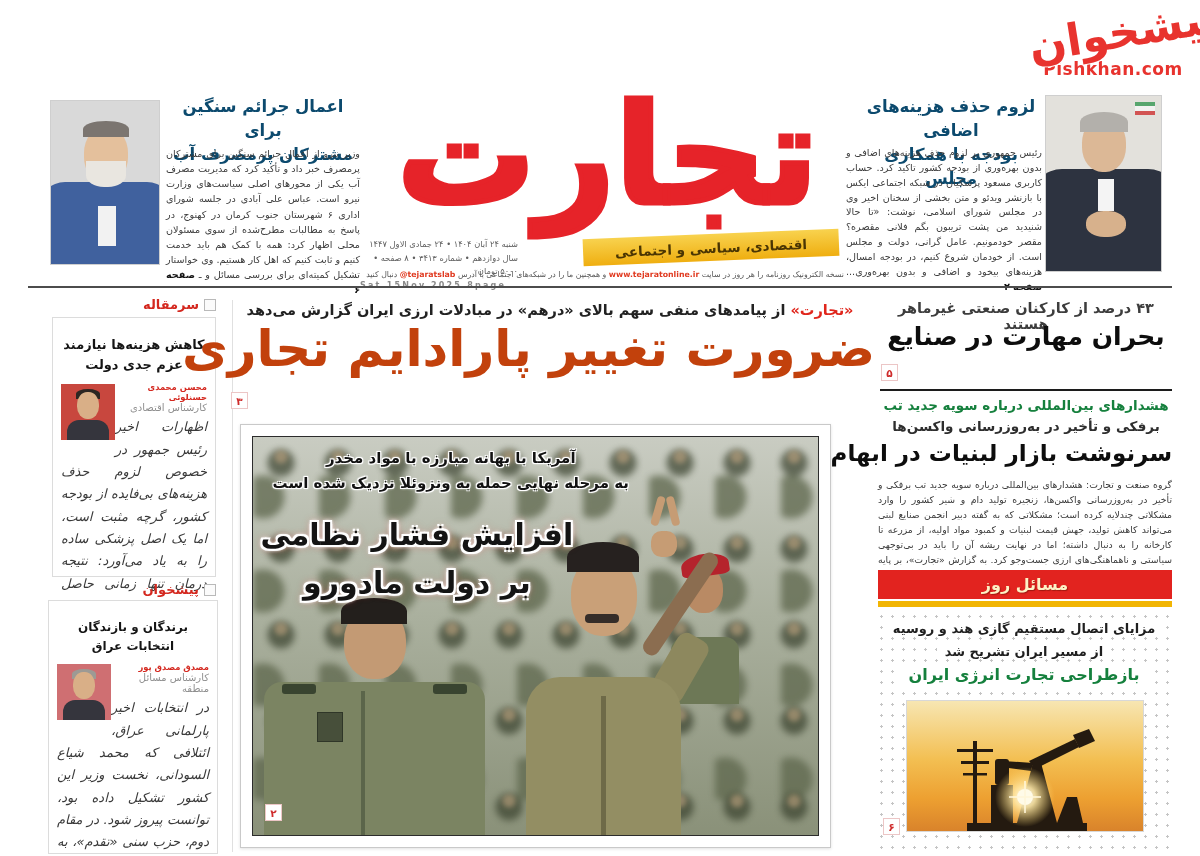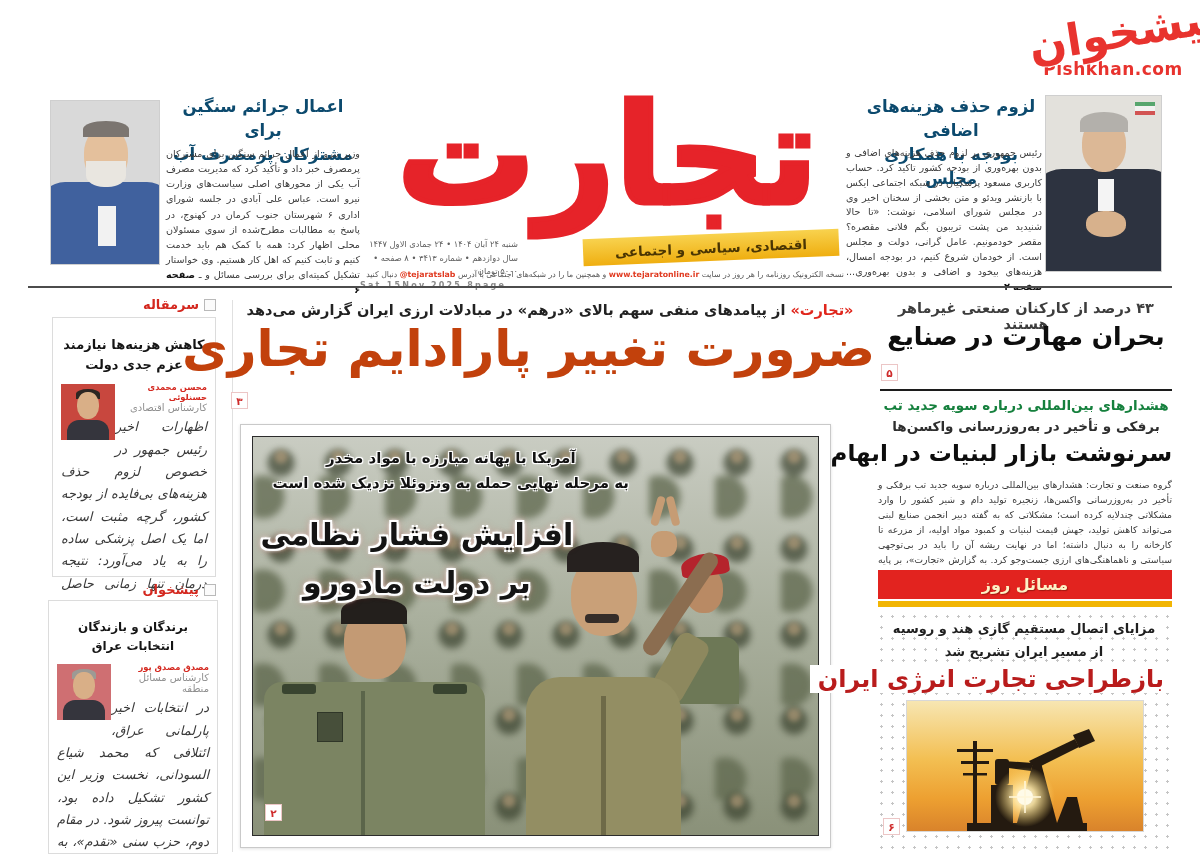--- a/index.html
+++ b/index.html
@@ -146,21 +146,21 @@
     display:flex; align-items:center; justify-content:center; font-size:16px; font-weight:bold;
     color:#fdf2c6; text-shadow:1px 1px 1px rgba(120,20,10,.6); }
   .ybar { left:878px; top:601px; width:294px; height:6px; background:#f2b504; }
   .dotted { left:876px; top:611px; width:296px; height:244px;
     background-image:radial-gradient(circle, #c4c4c4 1.1px, rgba(0,0,0,0) 1.3px);
     background-size:11px 11px; }
   .rep-k { position:absolute; width:100%; text-align:center; direction:rtl; }
   .rep-k span, .rep-h span { background:#fff; padding:0 8px; }
   .rep-k1 { top:10px; font-size:13px; font-weight:bold; color:#1f1f1f;}
   .rep-k2 { top:33px; font-size:13px; font-weight:bold; color:#1f1f1f;}
-  .rep-h { position:absolute; top:54px; width:100%; text-align:right; font-size:24px; font-weight:bold; color:#b91c1c; white-space:nowrap; direction:rtl;}
+  .rep-h { position:absolute; top:54px; width:100%; text-align:center; font-size:16px; font-weight:bold; color:#15803d; white-space:nowrap; direction:rtl;}
   .oilwrap { position:absolute; left:30px; top:89px; width:238px; height:132px; border:1px solid #d8d8d8; }
   .badge6 { position:absolute; left:5px; bottom:5px; }
 
   .footline { clear:both; }
 </style>
 </head>
 <body>
 
 <div id="page">
 

